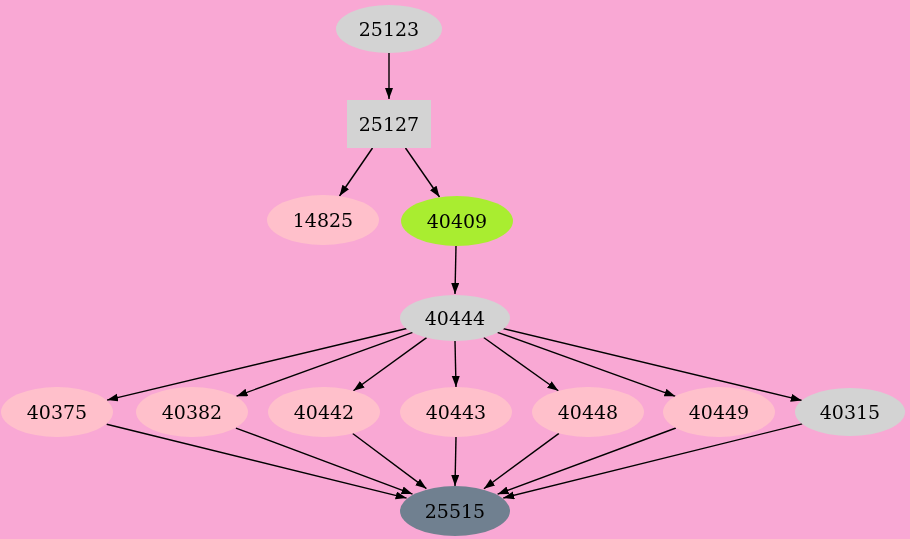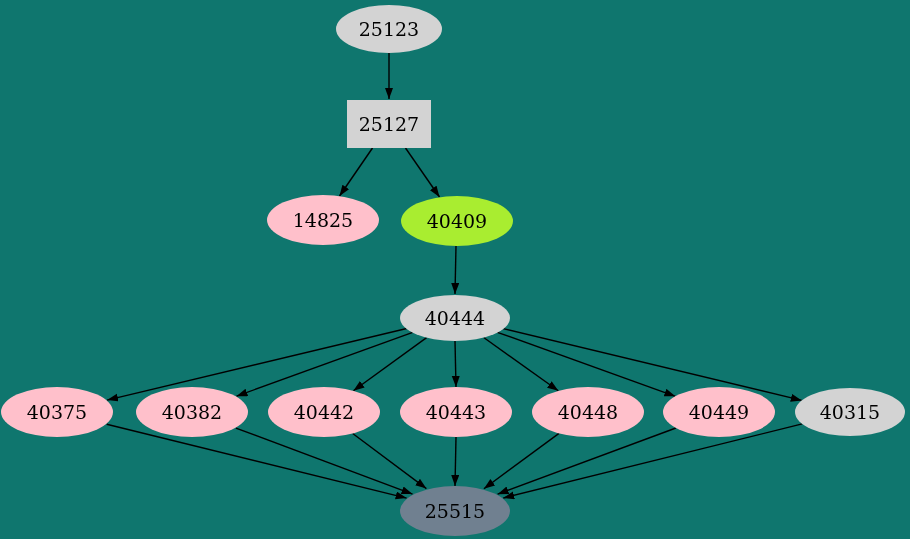--- a/index.html
+++ b/index.html
@@ -1,21 +1,21 @@
 <!DOCTYPE html>
 <html><head>
 <meta charset="utf-8">
 <title>Dependency Graph</title>
 <style>
   html, body { margin: 0; padding: 0; background: #ffffff; }
   .stage {
     position: relative;
     width: 910px;
     height: 539px;
-    background: #0f766e;
+    background: #f9a8d4;
     overflow: hidden;
   }
   svg { position: absolute; top: 0; left: 0; }
   .node-label {
     font-family: "DejaVu Serif", "Liberation Serif", serif;
     font-size: 19px;
     text-anchor: middle;
   }
   .edge-line { fill: none; }
 </style>

